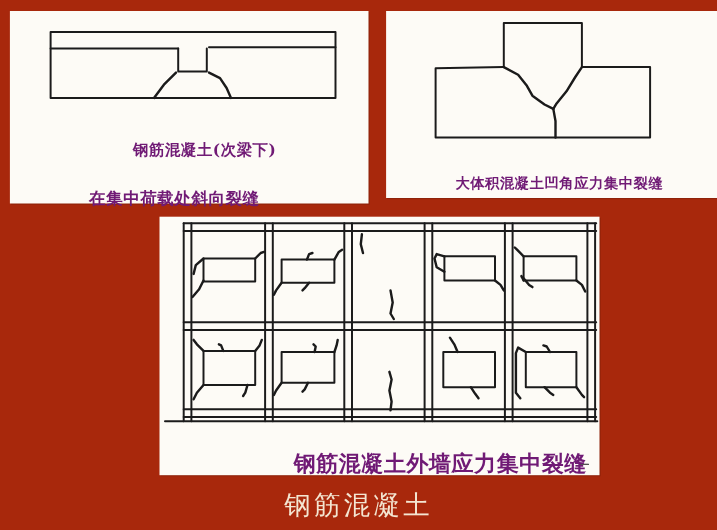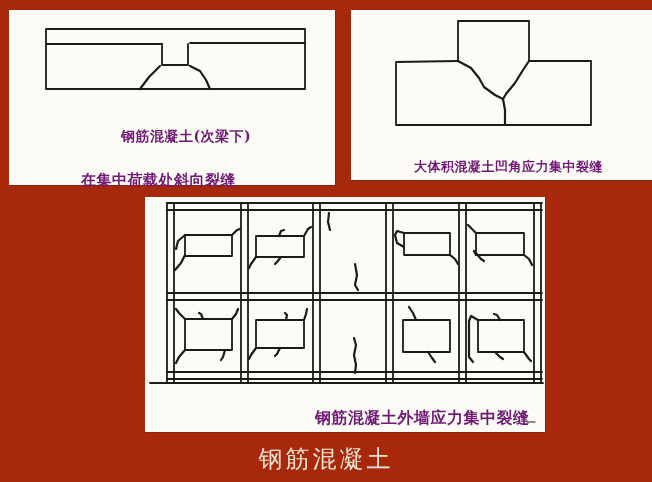--- a/index.html
+++ b/index.html
@@ -16,21 +16,21 @@
   .caption {
     position: absolute; color: #701a75; font-weight: bold;
     white-space: nowrap; letter-spacing: 0.5px;
   }
   #p1 { left: 9px; top: 10px; width: 326px; height: 175px; }
   #p2 { left: 351px; top: 10px; width: 291px; height: 170px; padding-left: 24px; }
   #p3 { left: 145px; top: 197px; width: 400px; height: 235px; }
   #p1 .cap1 { left: 112px; top: 118px; font-size: 14px; }
   #p1 .cap2 { left: 72px; top: 145px; font-size: 15px; margin-top: 16px; }
   #p2 .cap1 { left: 63px; top: 148px; font-size: 13px; }
-  #p3 .cap1 { left: 122px; top: 211px; font-size: 16px; margin-left: 48px; }
+  #p3 .cap1 { left: 122px; top: 211px; font-size: 20px; }
   .main-title {
     position: absolute; left: 0; width: 652px; top: 443px; text-align: center;
     color: #f4e6d2; font-size: 24px; letter-spacing: 3px;
     font-family: "DejaVu Sans", "Liberation Sans", sans-serif;
   }
   svg line, svg polyline, svg rect, svg path { stroke: #1b1b1b; fill: none; stroke-width: 1.8; stroke-linecap: round; stroke-linejoin: round; }
   .crack { stroke-width: 2.2; }
 </style>
 </head>
 <body>

